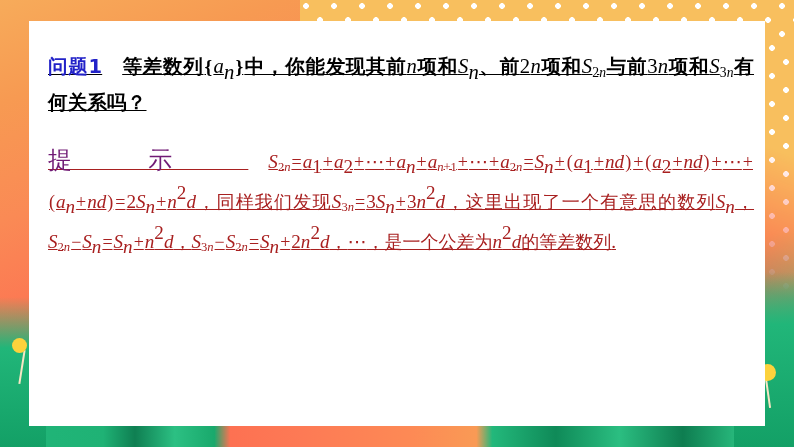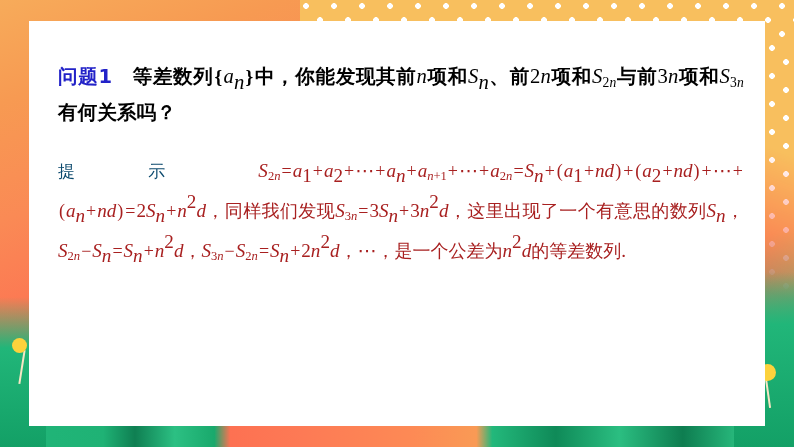--- a/index.html
+++ b/index.html
@@ -143,22 +143,23 @@
 
   #content {
     position: absolute;
     left: 10px;
     top: 26px;
     right: 10px;
   }
 
   
   .para {
-    margin: 11px;
+    margin: 1px;
     padding: 0;
+    text-decoration: underline;
   }
 
   .q-block {
     color: #000000;
     font-size: 19.5px;
     line-height: 36px;
     letter-spacing: 0.2px;
     font-family: "DejaVu Sans", "Liberation Sans", sans-serif;
     font-weight: 600;
     padding-left: 8px;
@@ -182,24 +183,24 @@
     font-size: 18px;
     line-height: 39px;
     padding-left: 8px;
     margin-top: 20px;
     font-family: "DejaVu Sans", "Liberation Sans", sans-serif;
     text-align: justify;
     text-justify: inter-character;
   }
 
   .hint-label {
-    color: #0c4a6e;
+    color: #701a75;
     font-weight: 400;
     font-family: "DejaVu Sans", "Liberation Sans", sans-serif;
-    font-size: 17px;
+    font-size: 24px;
   }
 
   
   .mi {
     font-family: "Liberation Serif", "DejaVu Serif", serif;
     font-style: italic;
     font-weight: 400;
     font-size: 1.06em;
   }
   .mn {

